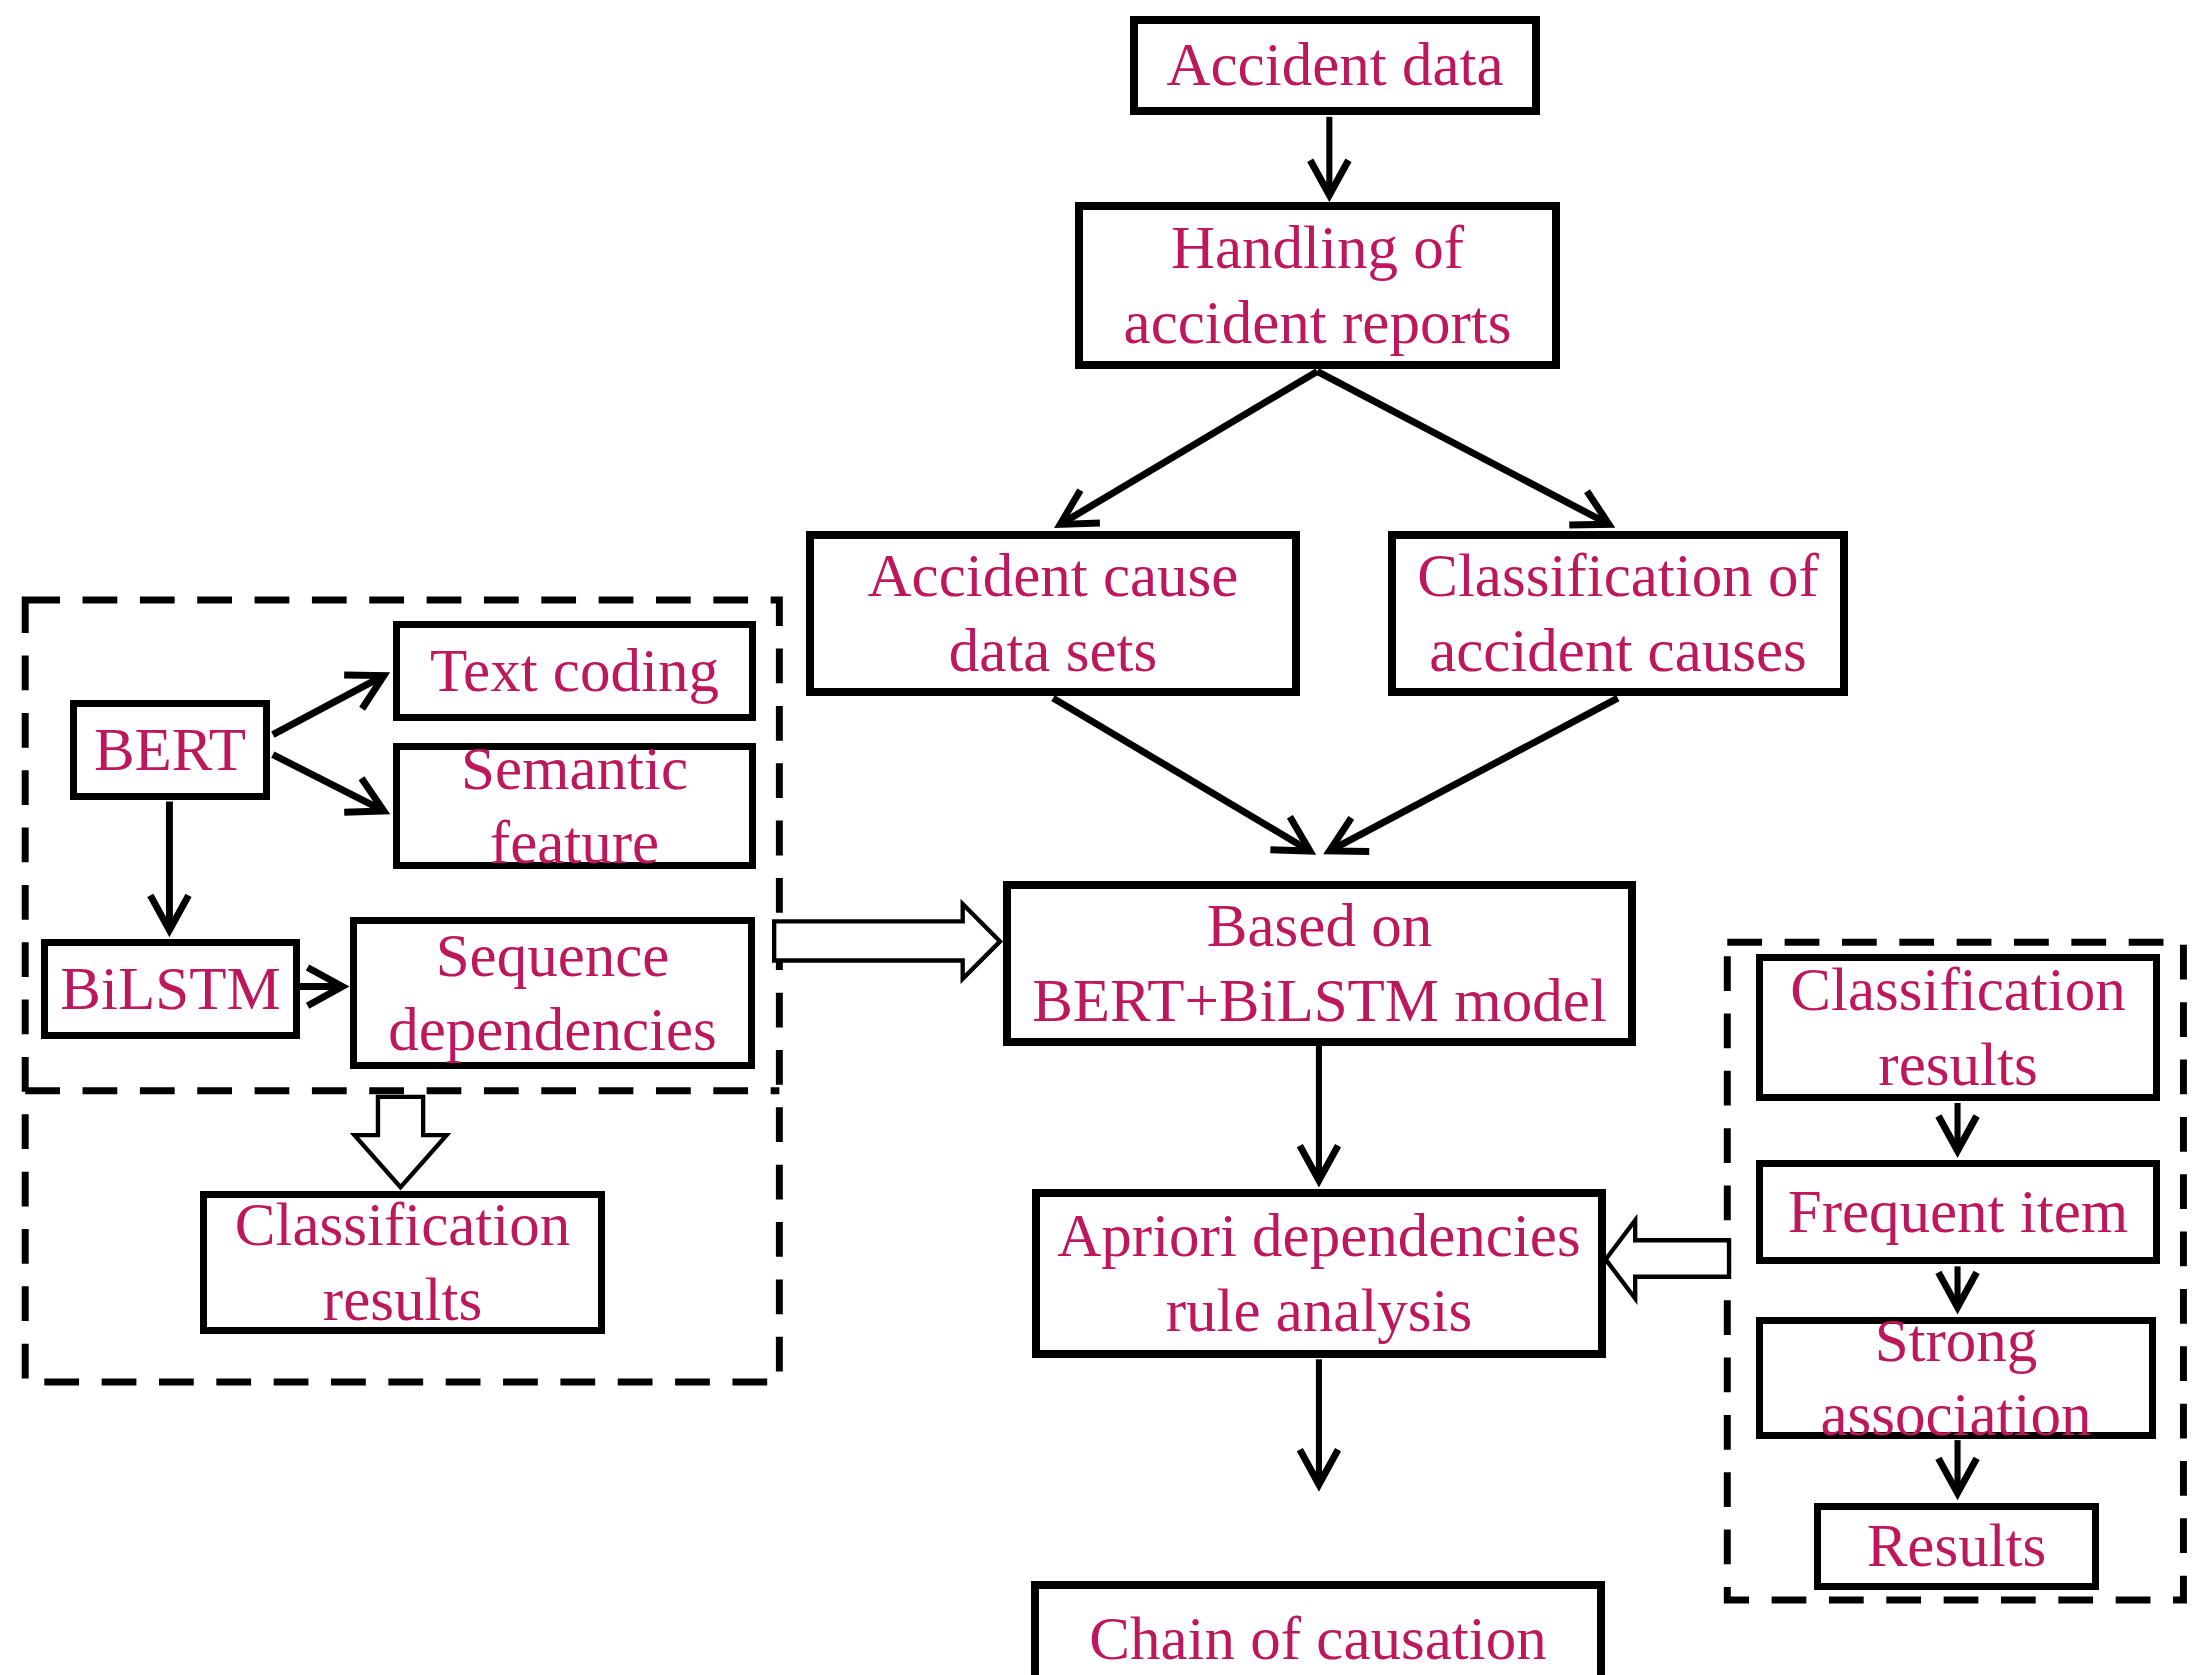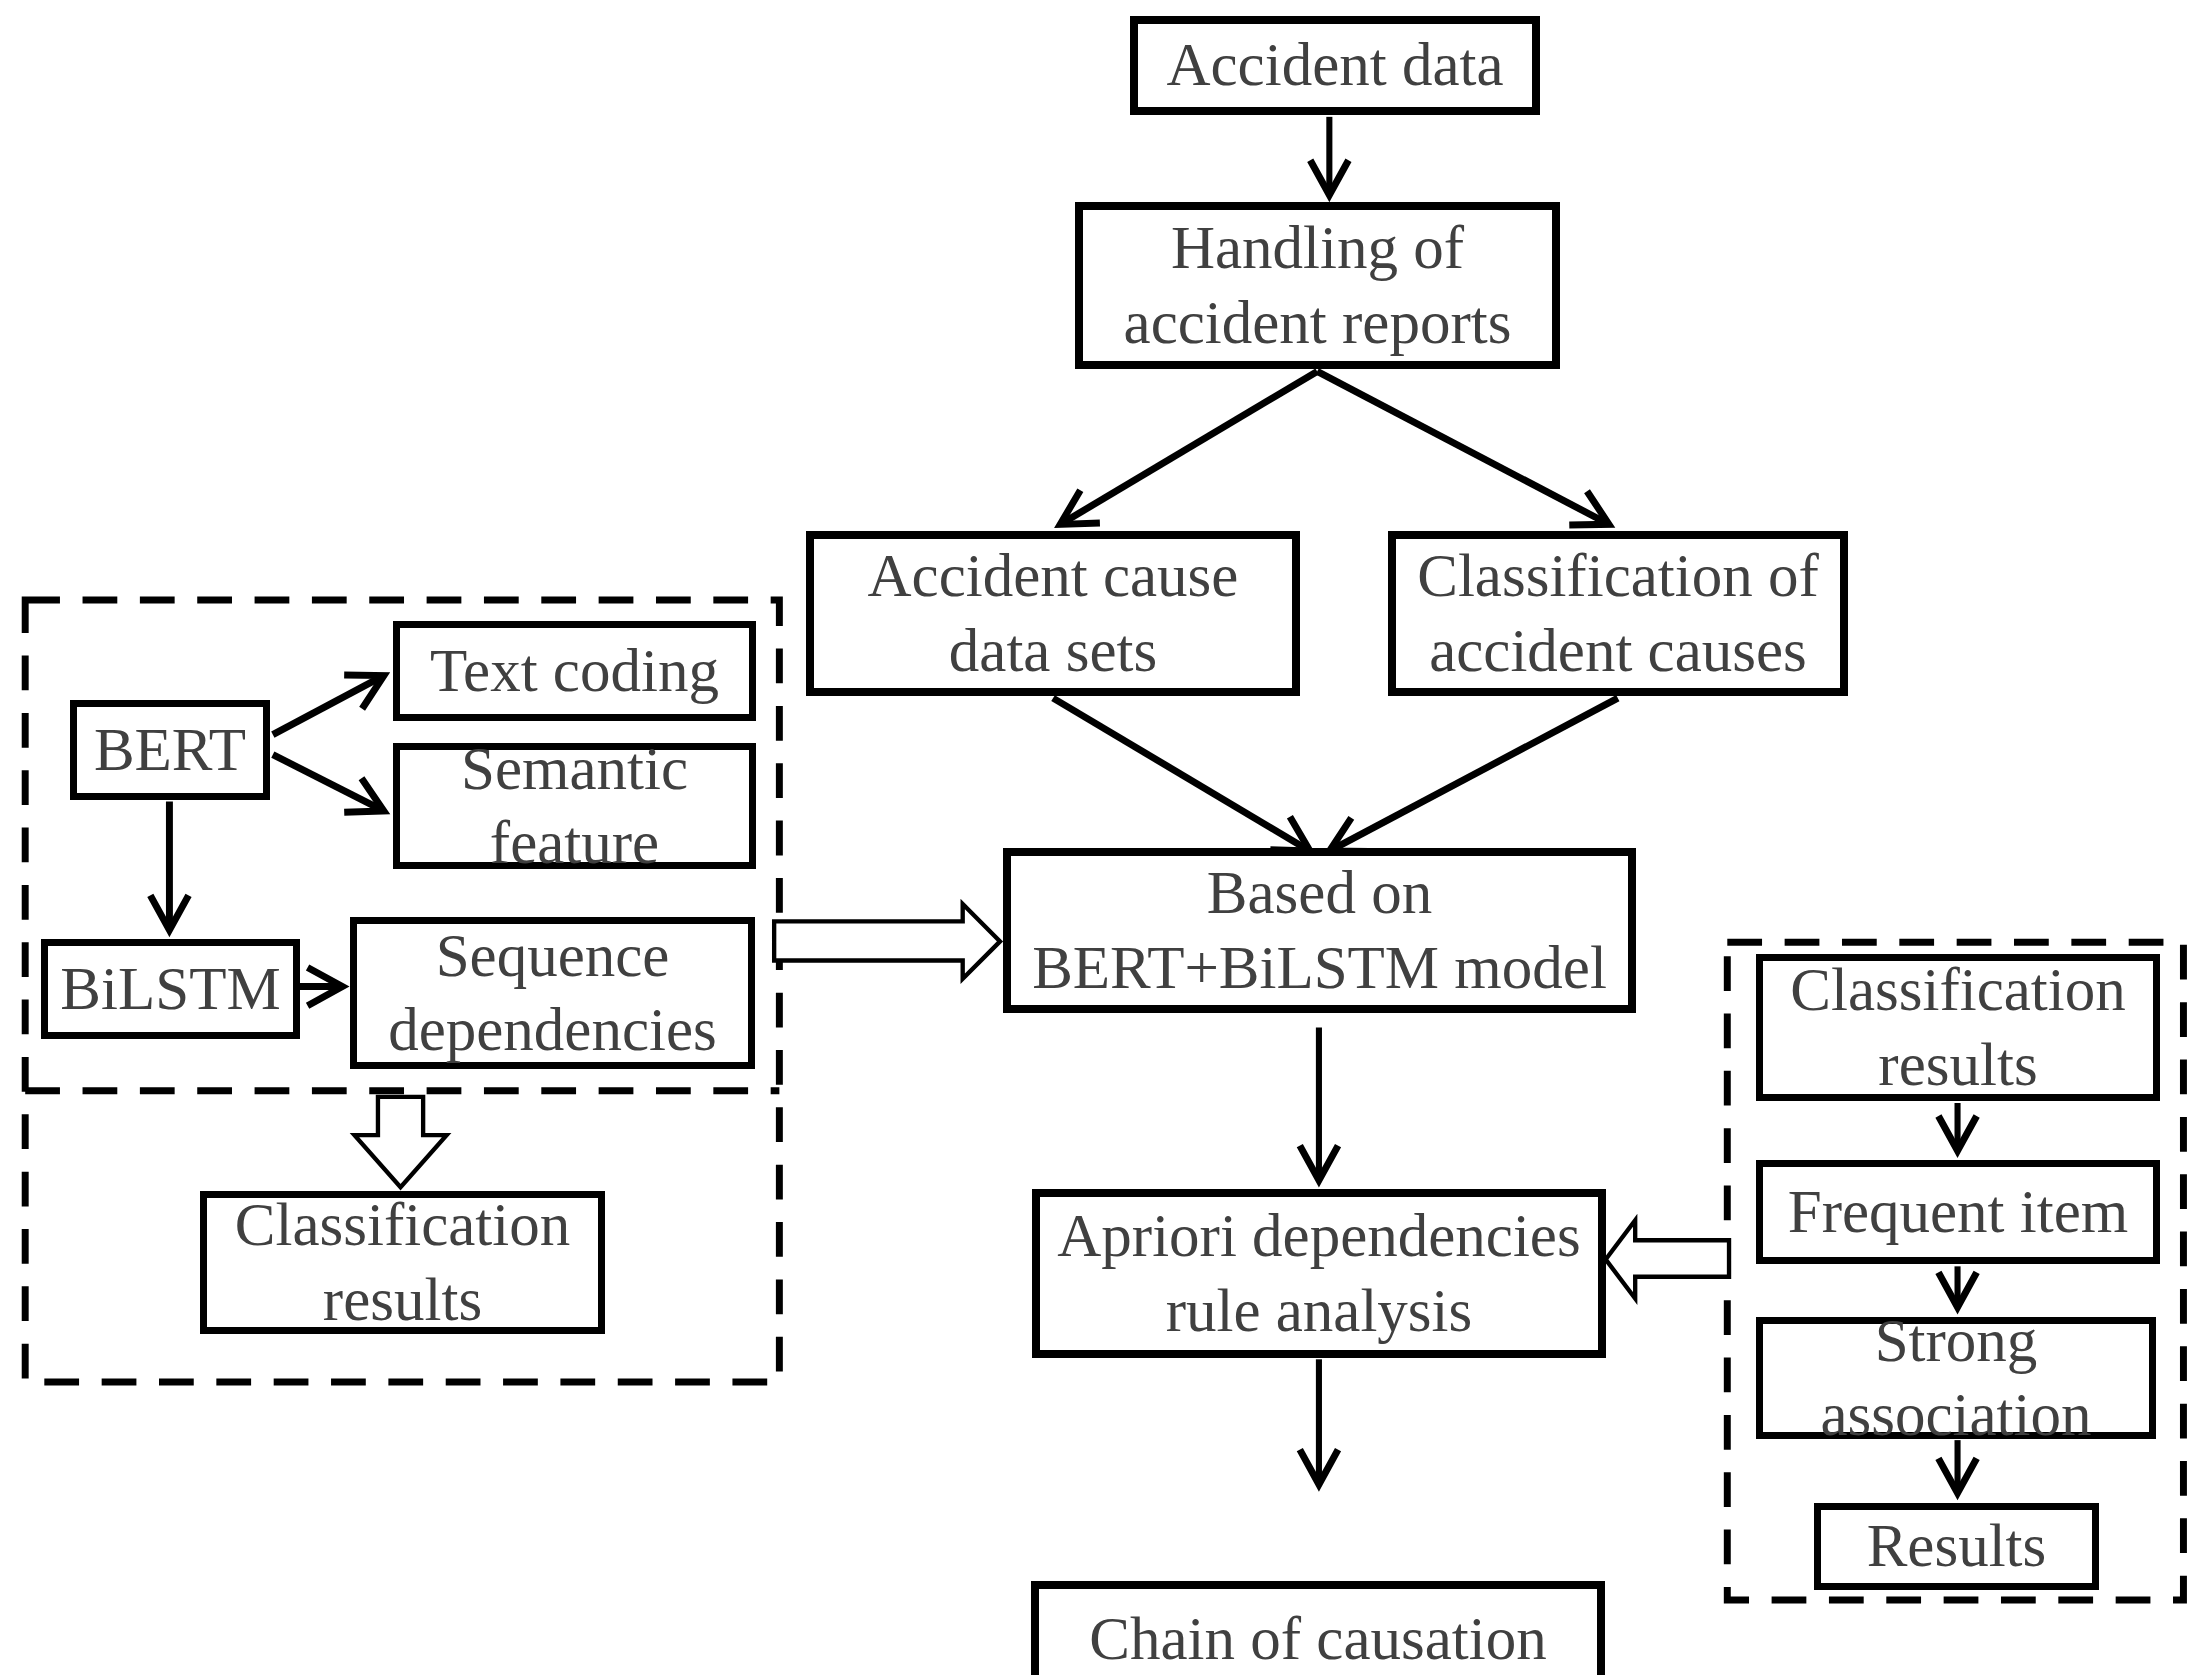--- a/index.html
+++ b/index.html
@@ -33,21 +33,21 @@
     text-align: center;
     z-index: 2;
   }
   .node.main { border: 8.7px solid #000000; }
   .node.sub  { border: 7.8px solid #000000; }
   .lbl {
     display: block;
     white-space: pre-line;
     font-size: 61px;
     line-height: 1.22;
-    color: #404040;
+    color: #be185d;
     text-align: center;
   }
 </style>
 </head>
 <body>
 
 <div id="stage">
 
   <svg id="connectors" viewBox="0 0 2524 1928" xmlns="http://www.w3.org/2000/svg">
     <defs>
@@ -94,21 +94,21 @@
   <div class="node main" style="left:806px; top:531px; width:494px; height:165px">
     <span class="lbl">Accident cause
 data sets</span>
   </div>
 
   <div class="node main" style="left:1388px; top:531px; width:460px; height:165px">
     <span class="lbl">Classification of
 accident causes</span>
   </div>
 
-  <div class="node main" style="left:1003px; top:848px; width:633px; height:165px">
+  <div class="node main" style="left:1003px; top:881px; width:633px; height:165px">
     <span class="lbl">Based on
 BERT+BiLSTM model</span>
   </div>
 
   <div class="node main" style="left:1032px; top:1189px; width:574px; height:169px">
     <span class="lbl">Apriori dependencies
 rule analysis</span>
   </div>
 
   <div class="node main" style="left:1031px; top:1581px; width:574px; height:191px">

